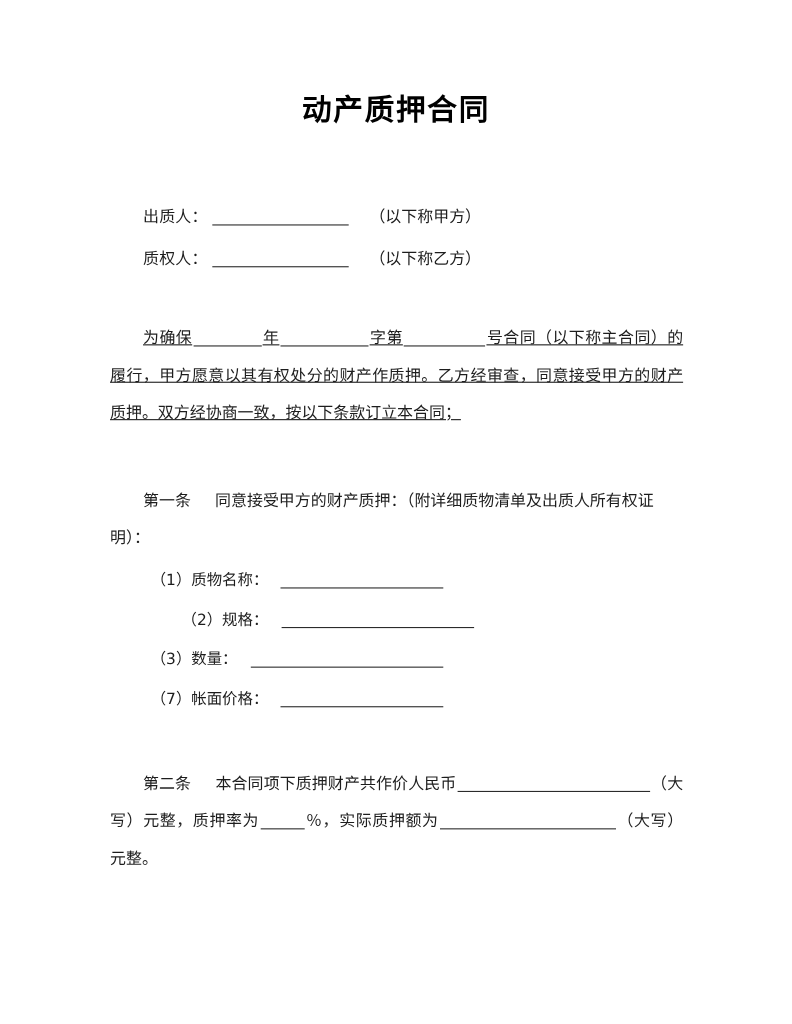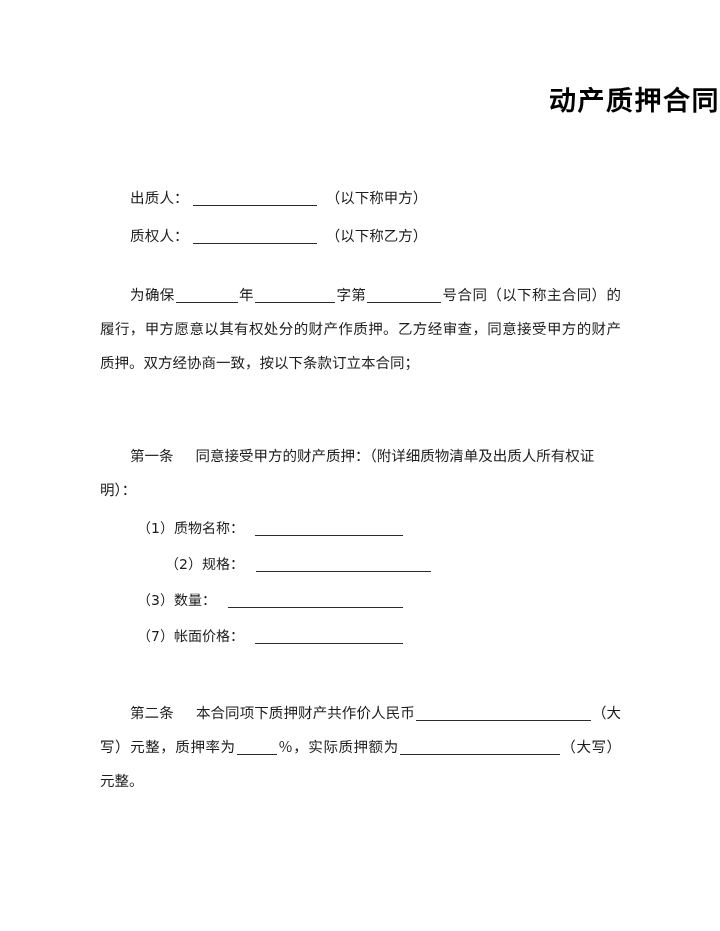--- a/index.html
+++ b/index.html
@@ -23,21 +23,21 @@
     box-sizing: border-box;
     overflow: hidden;
   }
 
   
   .doc-title {
     position: absolute;
     left: 0;
     top: 84px;
     width: 720px;
-    text-align: right;
+    text-align: center;
     font-size: 27px;
     font-weight: bold;
     letter-spacing: 1.5px;
     line-height: 34px;
     color: #000000;
   }
 
   
   .body-block {
     position: absolute;
@@ -73,21 +73,21 @@
   .party-line {
     position: absolute;
     left: 130px;
     font-size: 14.5px;
     line-height: 22px;
     white-space: nowrap;
     color: #1d1d1d;
   }
   .party-line .lbl { letter-spacing: 0.2px; margin-top: 42px; }
   .party-line .blank { margin: 0 2px 0 4px; }
-  .party-line .paren { margin-left: 7px; }
+  .party-line .paren { margin-left: 17px; }
 
   
   .sub-item {
     position: absolute;
     left: 137px;
     font-size: 14px;
     line-height: 22px;
     white-space: nowrap;
     color: #1d1d1d;
   }
@@ -109,21 +109,21 @@
   <div class="doc-title">动产质押合同</div>
 
   <div class="party-line" style="top:187px;">
     <span class="lbl">出质人：</span><span class="blank w-party"></span><span class="paren">（以下称甲方）</span>
   </div>
 
   <div class="party-line" style="top:225px;font-family:Liberation Serif, serif;">
     <span class="lbl">质权人：</span><span class="blank w-party"></span><span class="paren">（以下称乙方）</span>
   </div>
 
-  <div class="body-block indent2" style="top:278px;">
+  <div class="body-block indent2" style="top:291px;text-decoration:underline;">
     <span>为确保</span><span class="blank w-year"></span><span>年</span><span class="blank w-word"></span><span>字第</span><span class="blank w-num"></span><span>号合同（以下称主合同）的履行，甲方愿意以其有权处分的财产作质押。乙方经审查，同意接受甲方的财产质押。双方经协商一致，按以下条款订立本合同；</span>
   </div>
 
   <div class="body-block indent2 no-justify" style="top:439px;">
     <span>第一条</span><span style="display:inline-block;width:22px;"></span><span>同意接受甲方的财产质押：（附详细质物清单及出质人所有权证明）：</span>
   </div>
 
   <div class="sub-item" style="top:517px;">
     <span class="sub-label" style="width:118px;">（1）质物名称：</span><span class="sub-blank" style="width:148px;"></span>
   </div>

